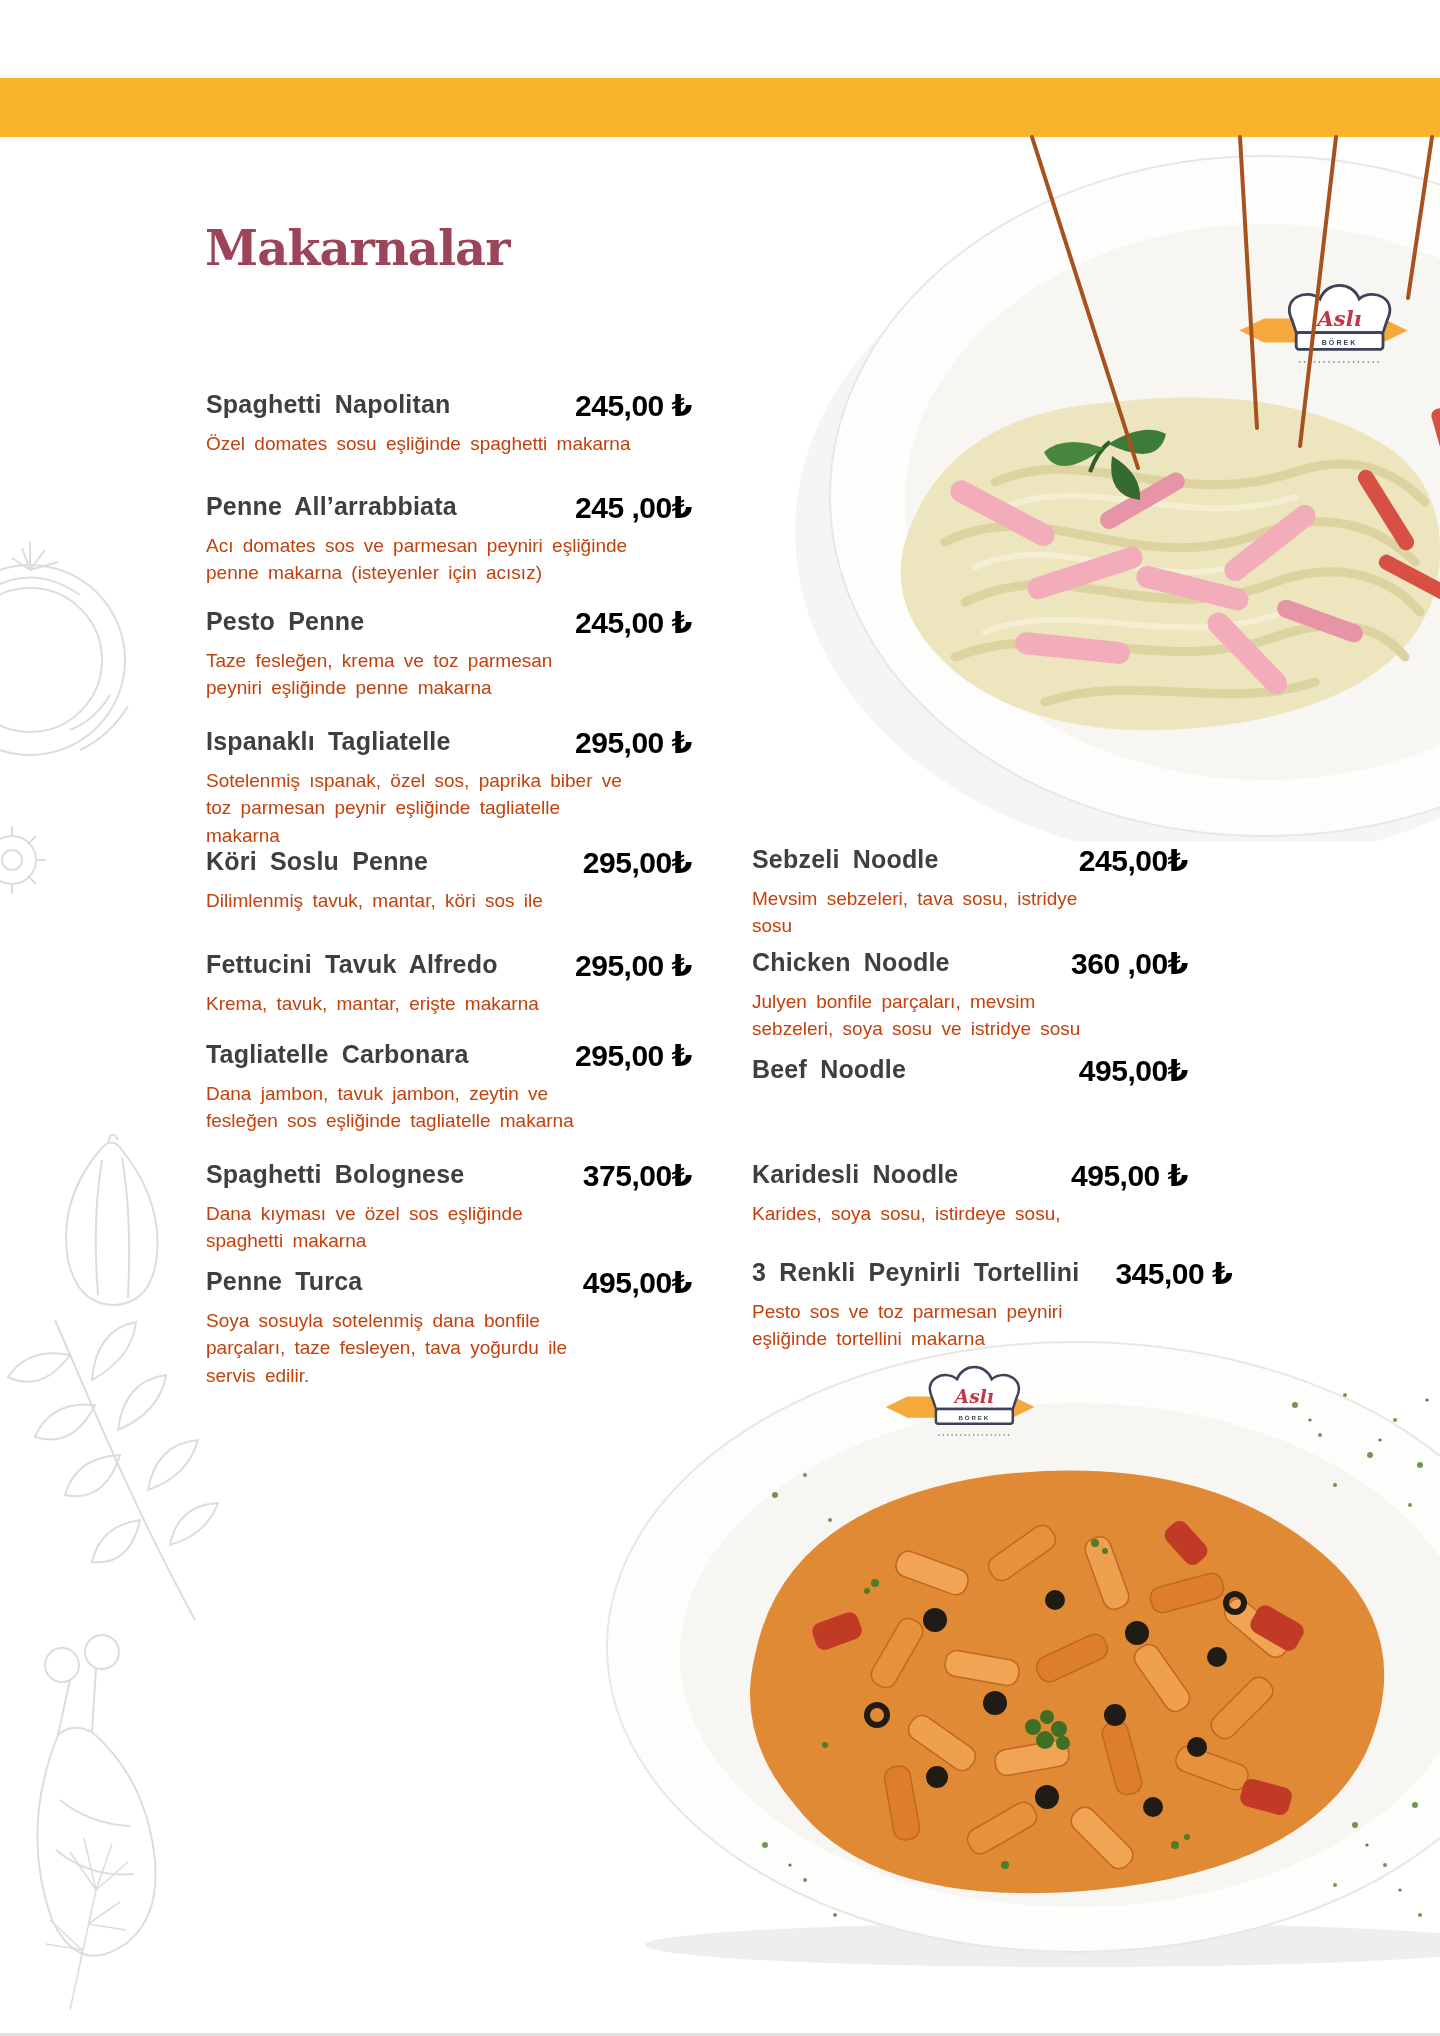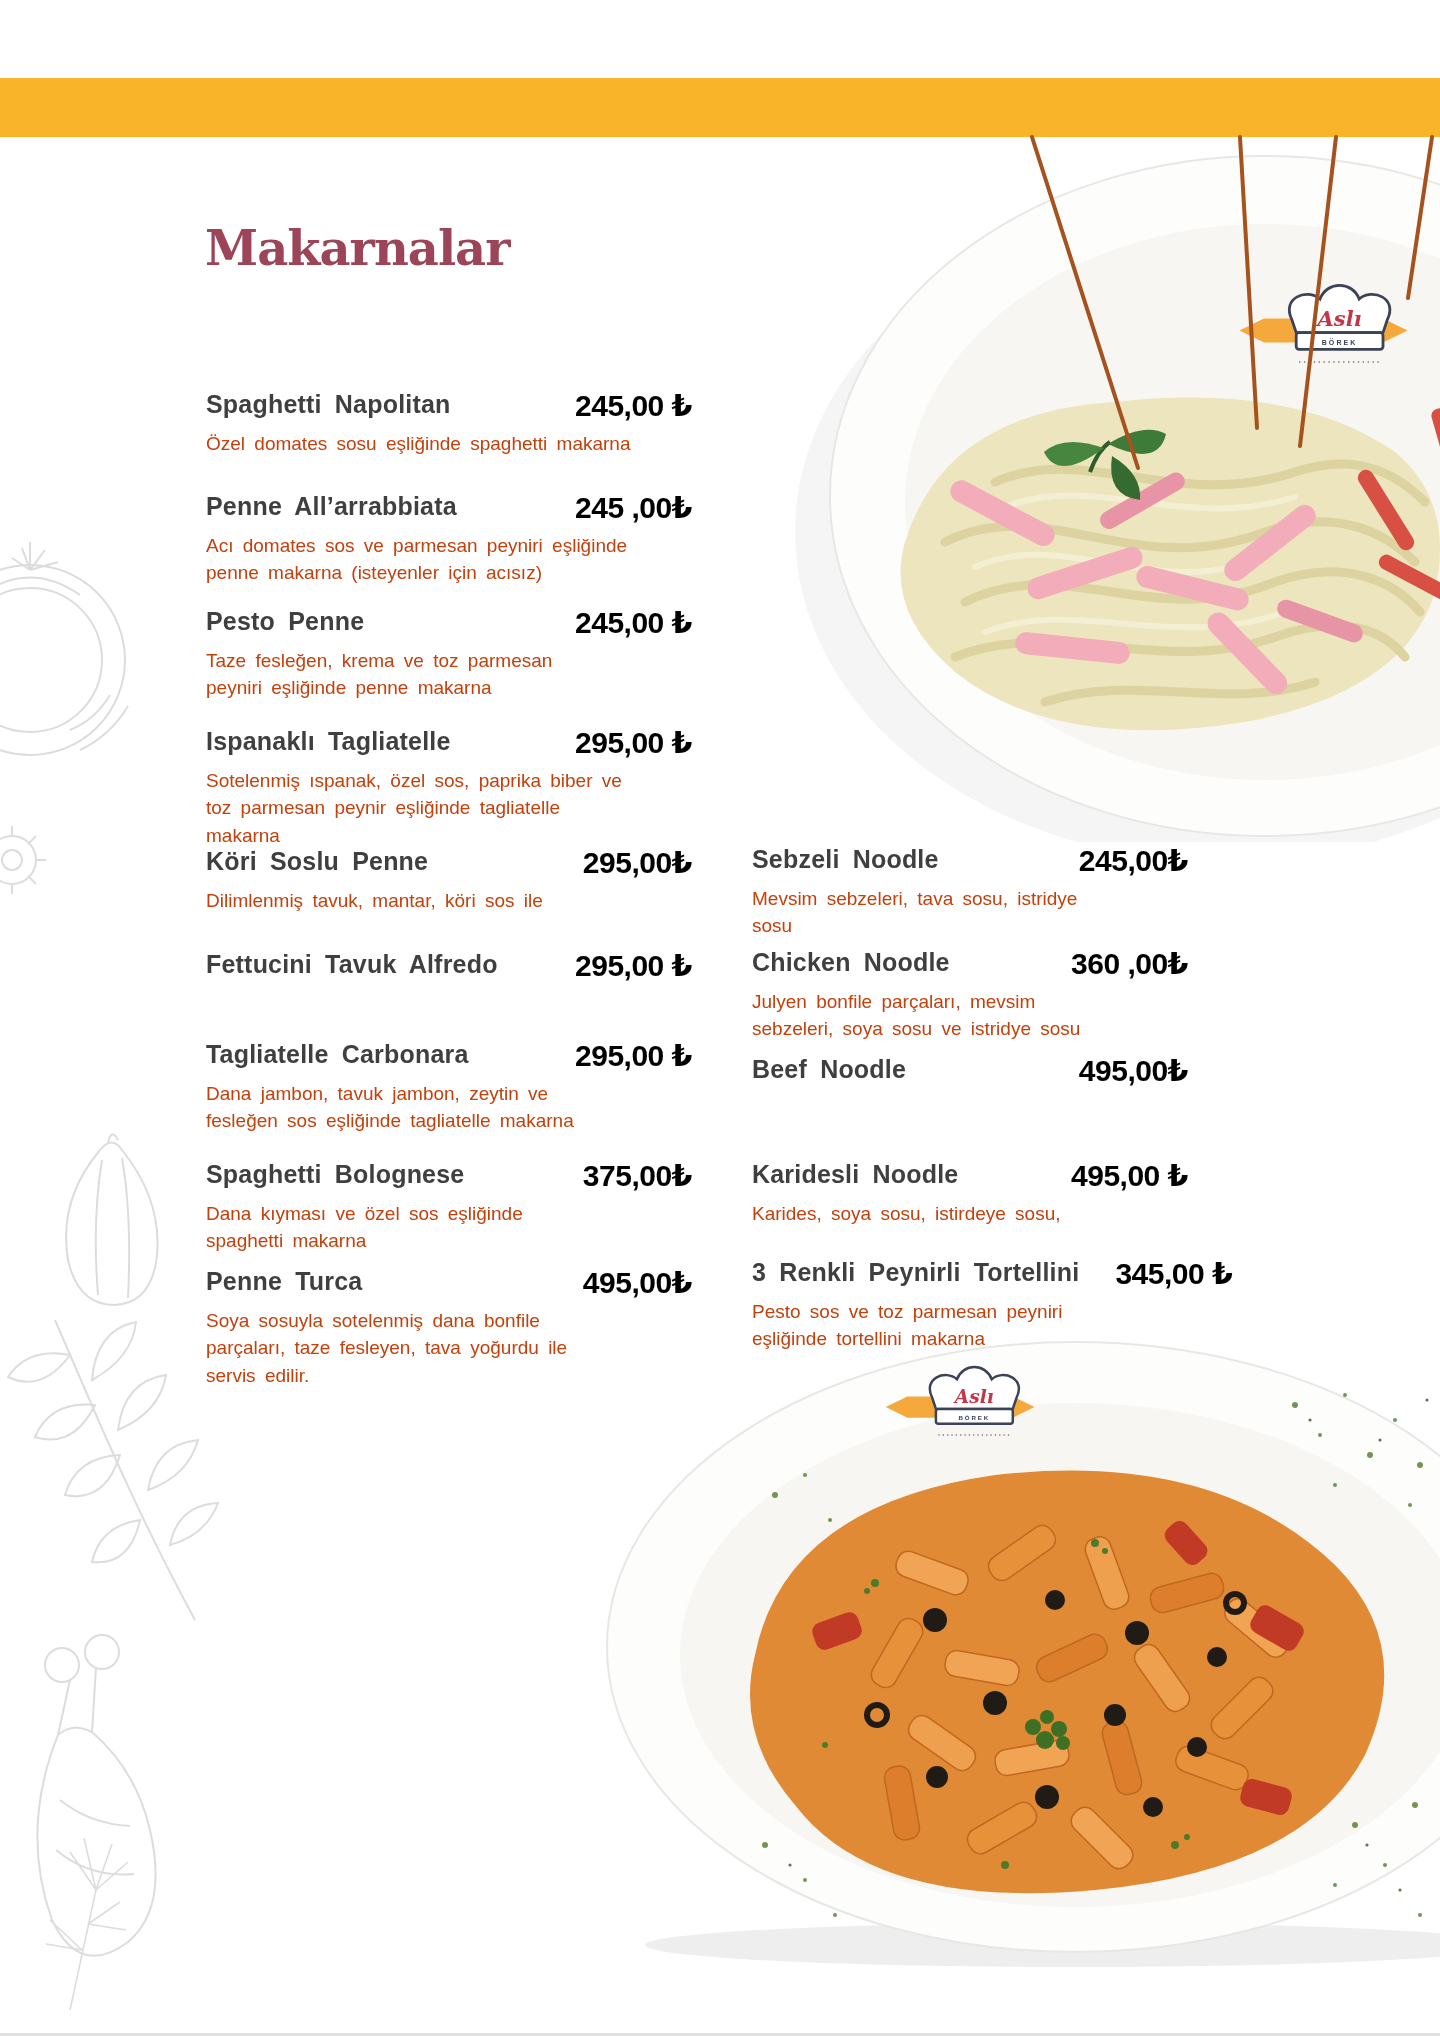--- a/index.html
+++ b/index.html
@@ -309,20 +309,21 @@
         <h3 class="name">Köri Soslu Penne</h3>
         <div class="price">295,00₺</div>
       </div>
       <p class="desc">Dilimlenmiş tavuk, mantar, köri sos ile</p>
     </article>
     <article class="item" style="top:560px">
       <div class="row">
         <h3 class="name">Fettucini Tavuk Alfredo</h3>
         <div class="price">295,00 ₺</div>
       </div>
+      <p class="desc">Krema, tavuk, mantar, erişte makarna</p>
     </article>
     <article class="item" style="top:650px">
       <div class="row">
         <h3 class="name">Tagliatelle Carbonara</h3>
         <div class="price">295,00 ₺</div>
       </div>
       <p class="desc narrow">Dana jambon, tavuk jambon, zeytin ve fesleğen sos eşliğinde tagliatelle makarna</p>
     </article>
     <article class="item" style="top:770px">
       <div class="row">

